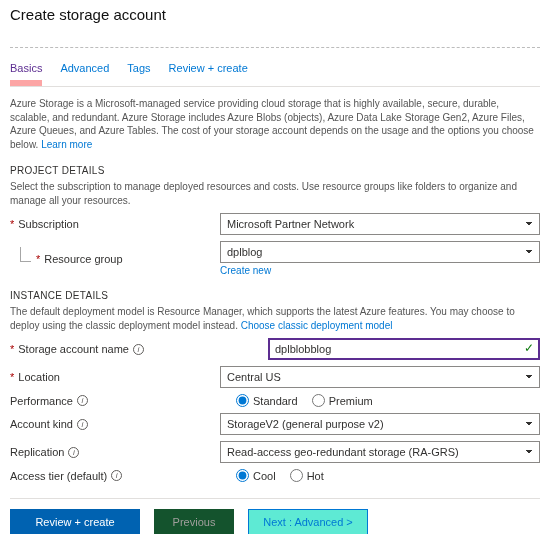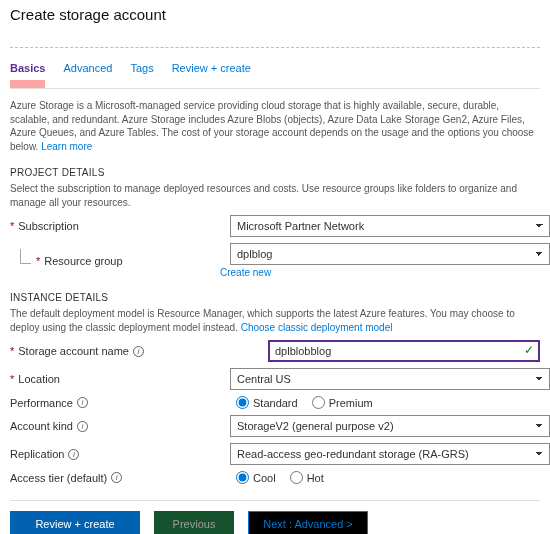--- a/index.html
+++ b/index.html
@@ -1,46 +1,46 @@
 <!DOCTYPE html>
 <html><head>
 <meta charset="utf-8">
 <style>
   * { box-sizing: border-box; margin: 0; padding: 0; }
   body { font-family: "Segoe UI", Arial, sans-serif; font-size: 11px; color: #323130; background: #fff; width: 550px; padding: 6px 10px 10px 10px; }
   .page-title { font-size: 15px; font-weight: 400; color: #111; margin-bottom: 24px; }
   .hr-dash { border: none; border-top: 1px dashed #bcbcbc; margin-bottom: 10px; }
   .tabs { display: flex; gap: 18px; border-bottom: 1px solid #e1dfdd; margin-bottom: 10px; }
   .tab { padding: 4px 0 6px 0; font-size: 11px; color: #0078d4; cursor: pointer; }
-  .tab.active { color: #5c2d91; border-bottom: 8px solid #fca5a5; font-weight: 700; }
+  .tab.active { color: #5c2d91; border-bottom: 6px solid #fca5a5; font-weight: 400; }
   .desc { font-size: 10px; color: #555; line-height: 1.35; margin-bottom: 4px; }
   .link { color: #0078d4; cursor: pointer; }
   .section-h { font-size: 10px; color: #323130; letter-spacing: 0.3px; margin: 14px 0 4px 0; font-weight: 400; }
   .row { display: flex; align-items: center; margin: 6px 0; }
   .lbl-col { width: 210px; display: flex; align-items: center; gap: 4px; font-size: 11px; color: #323130; }
   .lbl-col.indent { padding-left: 26px; position: relative; }
   .lbl-col.indent::before { content: ""; position: absolute; left: 10px; top: -6px; width: 10px; height: 14px; border-left: 1px solid #a6a6a6; border-bottom: 1px solid #a6a6a6; }
   .req { color: #a80000; }
   .ctrl-col { flex: 1; }
   select, input[type=text] { width: 100%; height: 22px; border: 1px solid #8a8886; background: #fff; font-size: 11px; padding: 0 6px; font-family: inherit; color: #323130; }
-  select { appearance: none; background-image: linear-gradient(45deg, transparent 50%, #323130 50%), linear-gradient(135deg, #323130 50%, transparent 50%); background-position: right 10px center, right 6px center; background-size: 4px 4px, 4px 4px; background-repeat: no-repeat; padding-right: 22px; margin-left: 10px; }
+  select { appearance: none; background-image: linear-gradient(45deg, transparent 50%, #323130 50%), linear-gradient(135deg, #323130 50%, transparent 50%); background-position: right 10px center, right 6px center; background-size: 4px 4px, 4px 4px; background-repeat: no-repeat; padding-right: 22px; }
   .input-wrap { position: relative; padding-left: 48px; }
   .input-valid input { border: 1px solid #5c2d91; box-shadow: 0 0 0 1px #5c2d91 inset; }
   .valid-mark { position: absolute; right: 6px; top: 3px; color: #107c10; font-size: 12px; }
   .sublink { font-size: 10px; color: #0078d4; cursor: pointer; margin-top: 2px; display: inline-block; }
   .info-ico { display: inline-flex; width: 11px; height: 11px; border: 1px solid #605e5c; border-radius: 50%; align-items: center; justify-content: center; font-size: 8px; color: #605e5c; cursor: pointer; font-style: italic; }
   .radios { display: flex; gap: 14px; align-items: center; padding-left: 16px; }
   .radio-opt { display: flex; align-items: center; gap: 4px; font-size: 11px; cursor: pointer; }
   .radio-opt input { accent-color: #0078d4; cursor: pointer; width: 13px; height: 13px; }
   .footer-sep { border: none; border-top: 1px solid #e1dfdd; margin: 16px 0 10px 0; }
   .footer-btns { display: flex; gap: 14px; align-items: center; }
   .btn { height: 26px; padding: 0 14px; font-size: 11px; border: none; cursor: pointer; font-family: inherit; }
   .btn-primary { background: #0062b1; color: #fff; min-width: 130px; text-align: center; }
   .btn-disabled { background: #14532d; color: #a19f9d; cursor: default; min-width: 80px; }
-  .btn-outline { background: #000000; color: #0078d4; border: 1px solid #0078d4; min-width: 120px; }
+  .btn-outline { background: #5eead4; color: #0078d4; border: 1px solid #0078d4; min-width: 120px; }
 </style>
 </head>
 <body>
 
 <h1 class="page-title">Create storage account</h1>
 <hr class="hr-dash">
 
 <div class="tabs">
   <div class="tab active">Basics</div>
   <div class="tab">Advanced</div>

